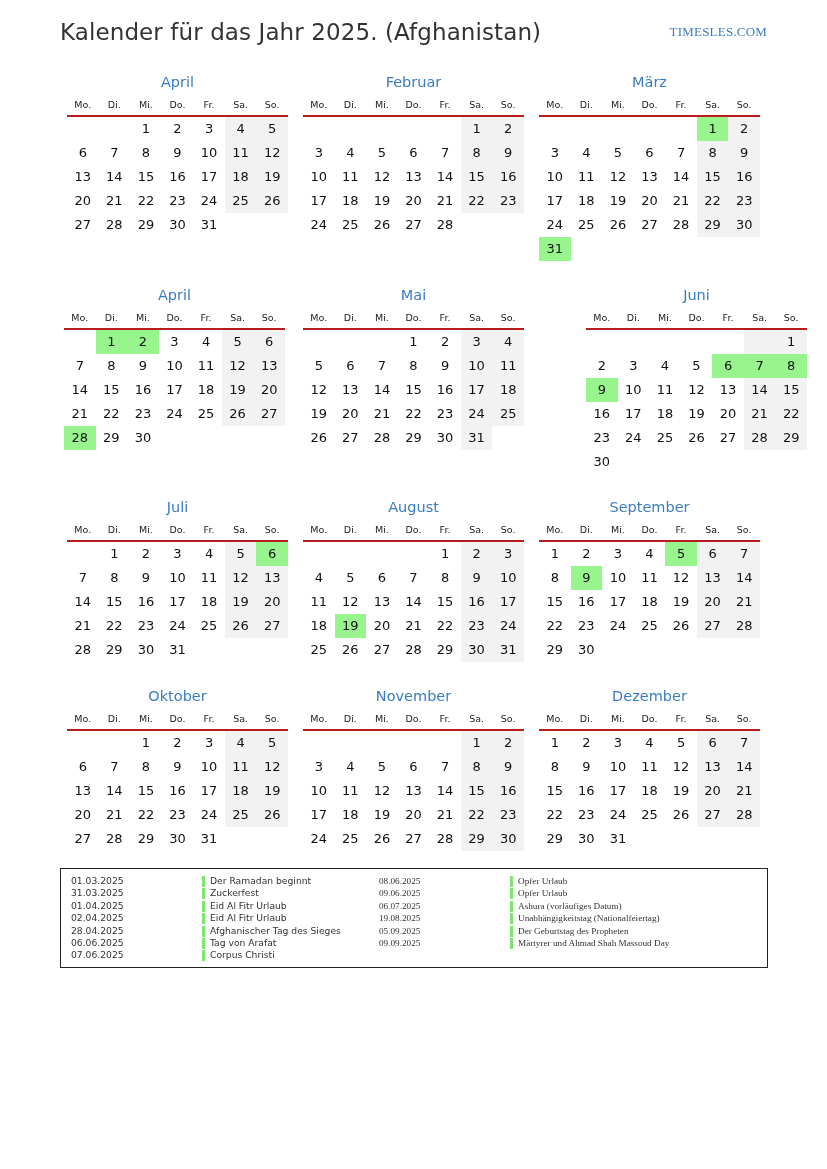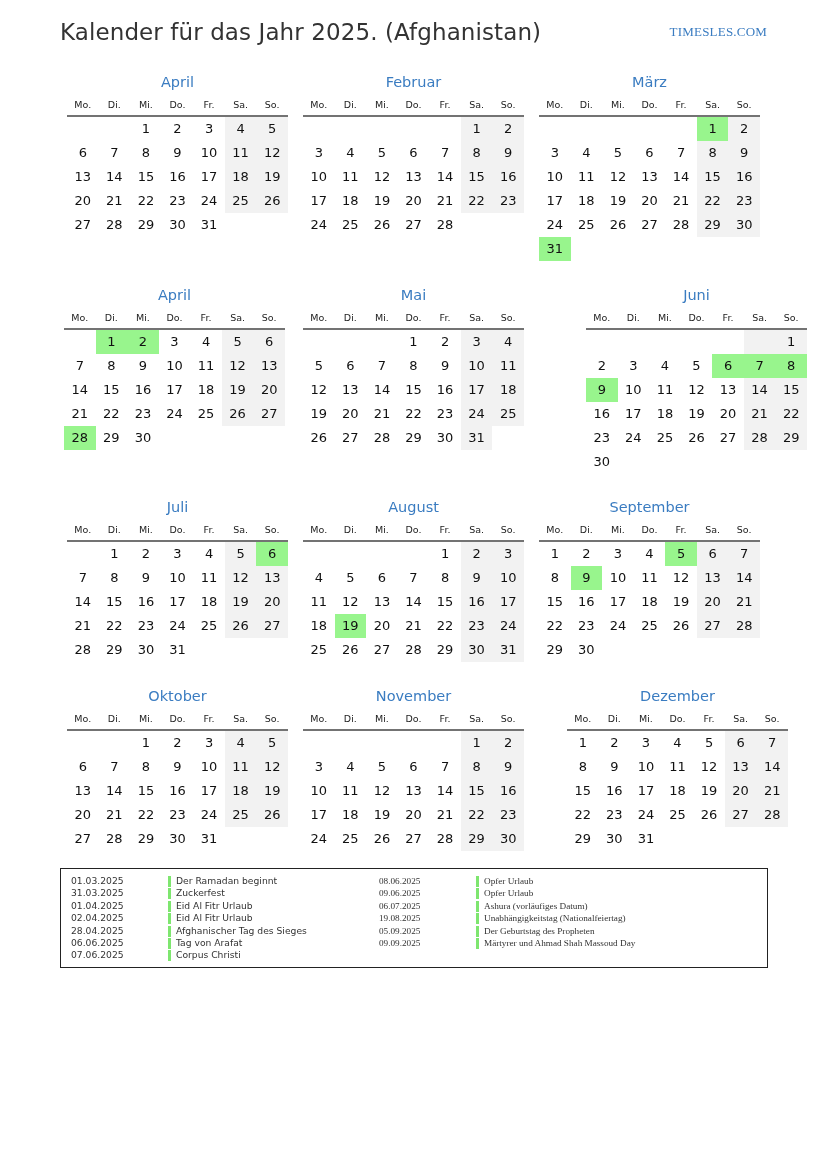--- a/index.html
+++ b/index.html
@@ -2,32 +2,32 @@
 <html><head>
 <meta charset="utf-8">
 <style>
   * { box-sizing: border-box; margin: 0; padding: 0; }
   html, body { width: 827px; height: 1169px; background: #ffffff; overflow: hidden; }
   body { position: relative; font-family: "DejaVu Sans", sans-serif; color: #111; }
   .title { position: absolute; left: 60px; top: 19px; font-size: 23px; color: #333; letter-spacing: 0.1px; }
   .brand { position: absolute; right: 60px; top: 24px; font-size: 13px; color: #3a7cc1; letter-spacing: 0.2px; font-family: Liberation Serif, serif; }
   .month { position: absolute; width: 221px; }
   .month-name { height: 24px; text-align: center; font-size: 14.5px; color: #3a7cc1; line-height: 20px; }
-  .dow-row { display: flex; height: 21px; border-bottom: 2px solid #737373; }
+  .dow-row { display: flex; height: 21px; border-bottom: 2px solid #b91c1c; }
   .dow { width: 31.57px; text-align: center; font-size: 9.5px; color: #222; line-height: 18px; }
   .week { display: flex; height: 24px; }
   .day { width: 31.57px; height: 24px; text-align: center; font-size: 13px; line-height: 24px; color: #111; }
   .day.wk { background: #f2f2f2; }
   .day.hol { background: #98f58d; }
   .day.empty { background: transparent; }
   .day.empty.wk { background: #f2f2f2; }
   .legend { position: absolute; left: 60px; top: 868px; width: 708px; height: 100px; border: 1.5px solid #222; }
   .leg-col { position: absolute; top: 6px; }
   .leg-row { display: flex; height: 12.4px; font-size: 9.2px; color: #333; line-height: 12.4px; }
-  .leg-date { width: 97px; }
+  .leg-date { width: 131px; }
   .leg-bar { width: 3px; height: 11px; background: #7ee66f; margin-top: 1px; margin-right: 5px; }
   .leg-name { white-space: nowrap; }
 </style>
 </head>
 <body>
 
 <div class="title">Kalender für das Jahr 2025. (Afghanistan)</div>
 <div class="brand">TIMESLES.COM</div>
 
 <div id="months">
@@ -669,21 +669,21 @@
       <div class="week">
         <div class="day">24</div>
         <div class="day">25</div>
         <div class="day">26</div>
         <div class="day">27</div>
         <div class="day">28</div>
         <div class="day wk">29</div>
         <div class="day wk">30</div>
       </div>
     </div>
-    <div class="month" style="left: 539px; top: 686px; margin-left: 28px;">
+    <div class="month" style="left: 539px; top: 686px;">
       <div class="month-name">Dezember</div>
       <div class="dow-row">
         <div class="dow">Mo.</div>
         <div class="dow">Di.</div>
         <div class="dow">Mi.</div>
         <div class="dow">Do.</div>
         <div class="dow">Fr.</div>
         <div class="dow">Sa.</div>
         <div class="dow">So.</div>
       </div>

